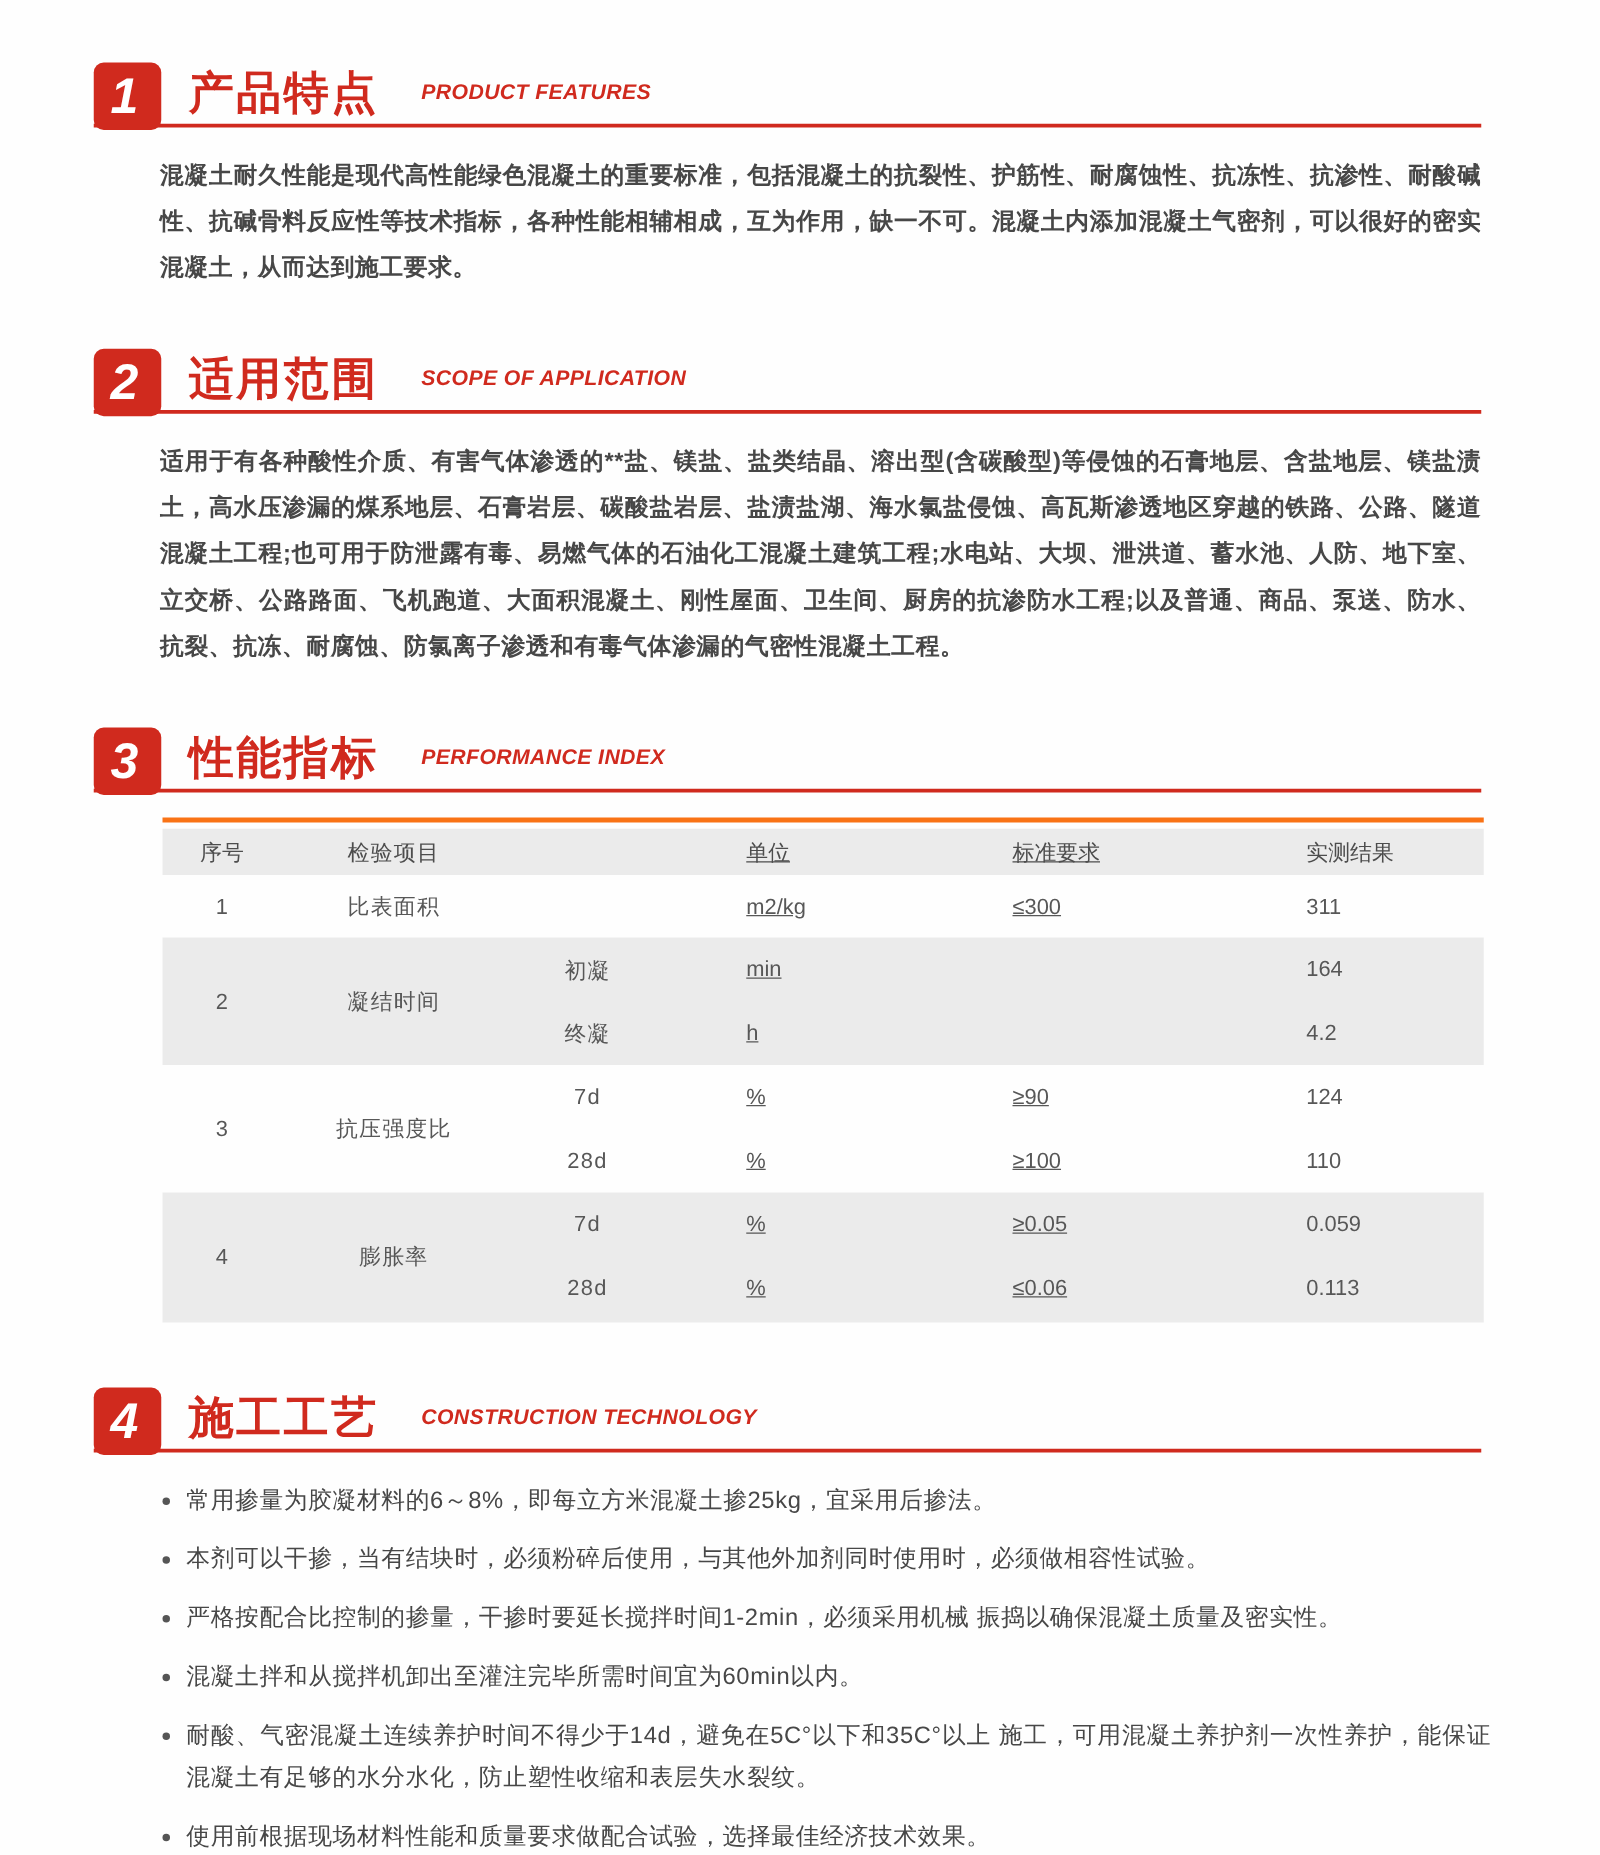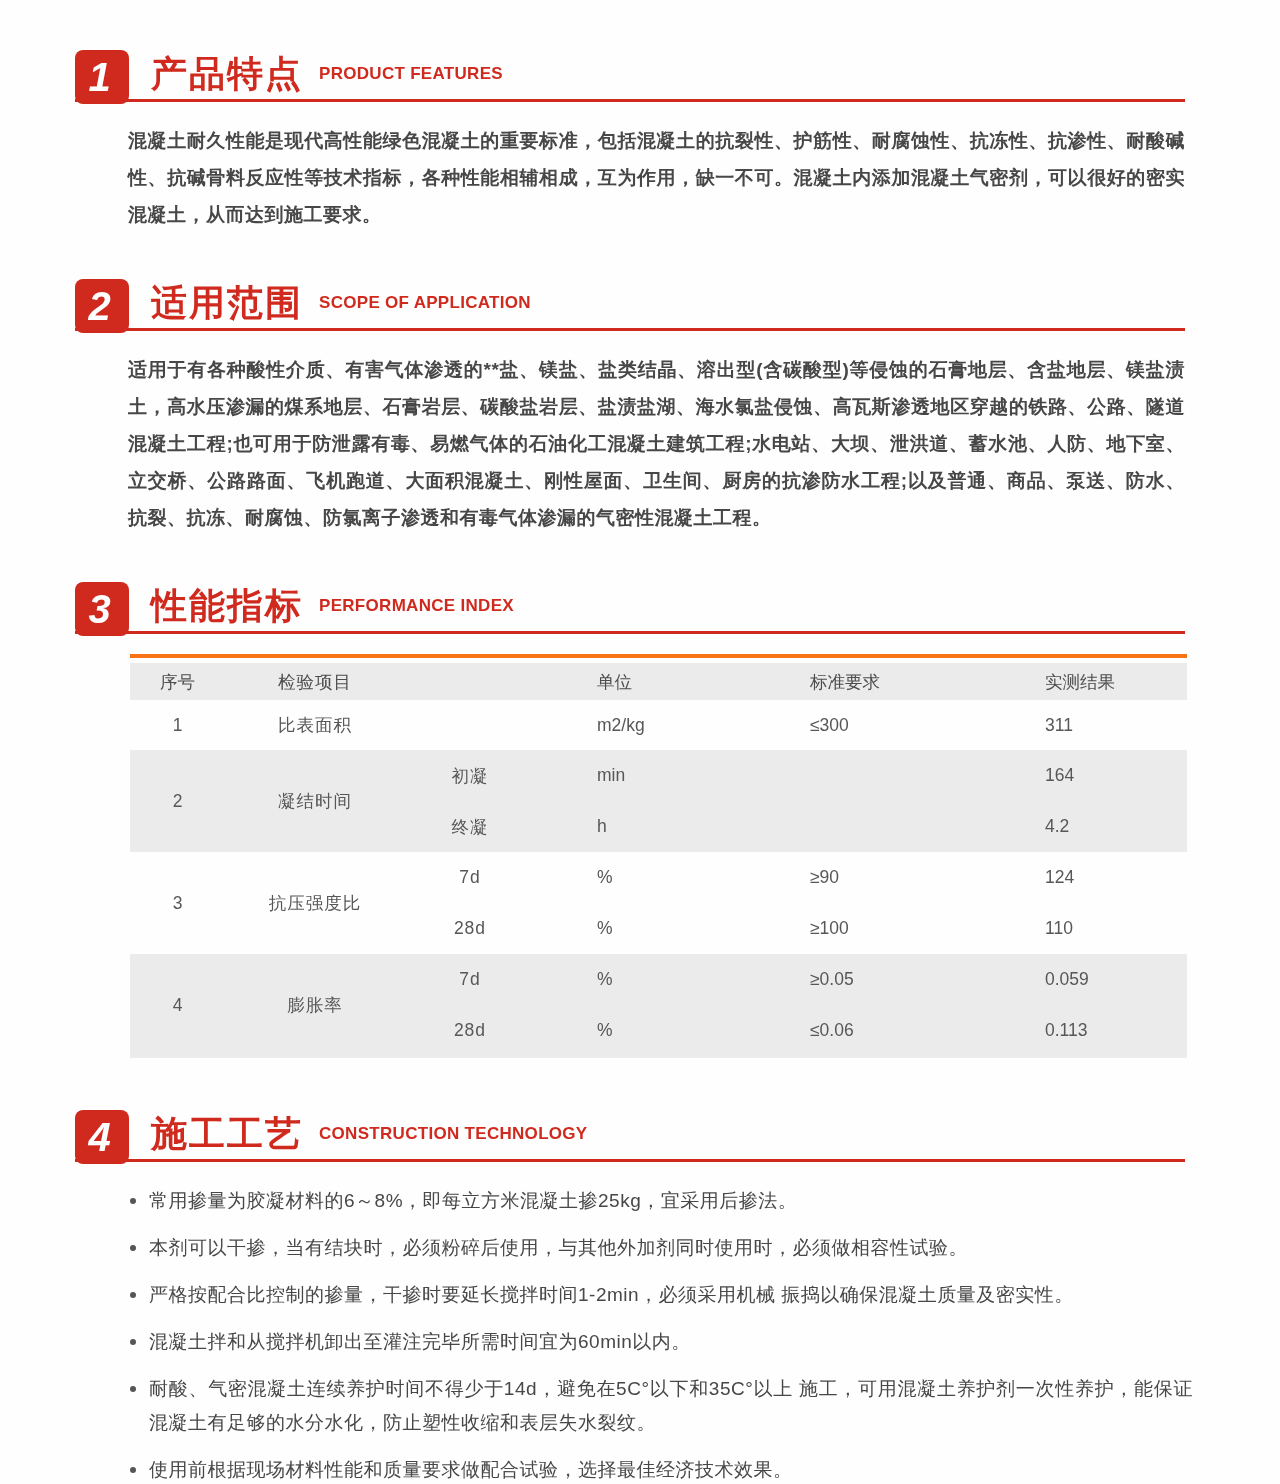--- a/index.html
+++ b/index.html
@@ -52,22 +52,23 @@
     color:var(--accent);
     font-size:36px;
     font-weight:800;
     letter-spacing:2px;
     line-height:1;
   }
   .sec-title-en{
     color:var(--accent);
     font-size:17px;
     font-weight:700;
-    margin-left:2px;
+    margin-left:20px;
     letter-spacing:.3px;
+    font-style:italic;
   }
   
   .sec-body{
     margin:20px 0 0 53px;
     width:1057px;
     font-size:19px;
     line-height:37px;
     text-align:justify;
     letter-spacing:.5px;
     color:var(--body-text);
@@ -88,22 +89,22 @@
     grid-template-columns:95px 180px 130px 210px 235px 1fr;
   }
   .thead{background:var(--table-gray);height:37px;color:#4d4d4d;}
   .single{height:50px;}
   .double{height:102px;grid-template-rows:1fr 1fr;}
   .alt{background:var(--table-gray);}
   .trow .c{display:flex;align-items:center;}
   .c.no{grid-column:1;justify-content:center;}
   .c.item{grid-column:2;justify-content:center;letter-spacing:1px;}
   .c.sub{grid-column:3;justify-content:center;letter-spacing:1px;}
-  .c.unit{grid-column:4;padding-left:62px;}
-  .c.req{grid-column:5;padding-left:65px;}
+  .c.unit{grid-column:4;padding-left:62px;text-decoration:underline;}
+  .c.req{grid-column:5;padding-left:65px;text-decoration:underline;}
   .c.res{grid-column:6;padding-left:65px;}
   .double .c.no,.double .c.item{grid-row:1 / span 2;}
   
   .bullets{
     margin:22px 0 0 53px;
     width:1065px;
     list-style:none;
   }
   .bullets li{
     position:relative;

